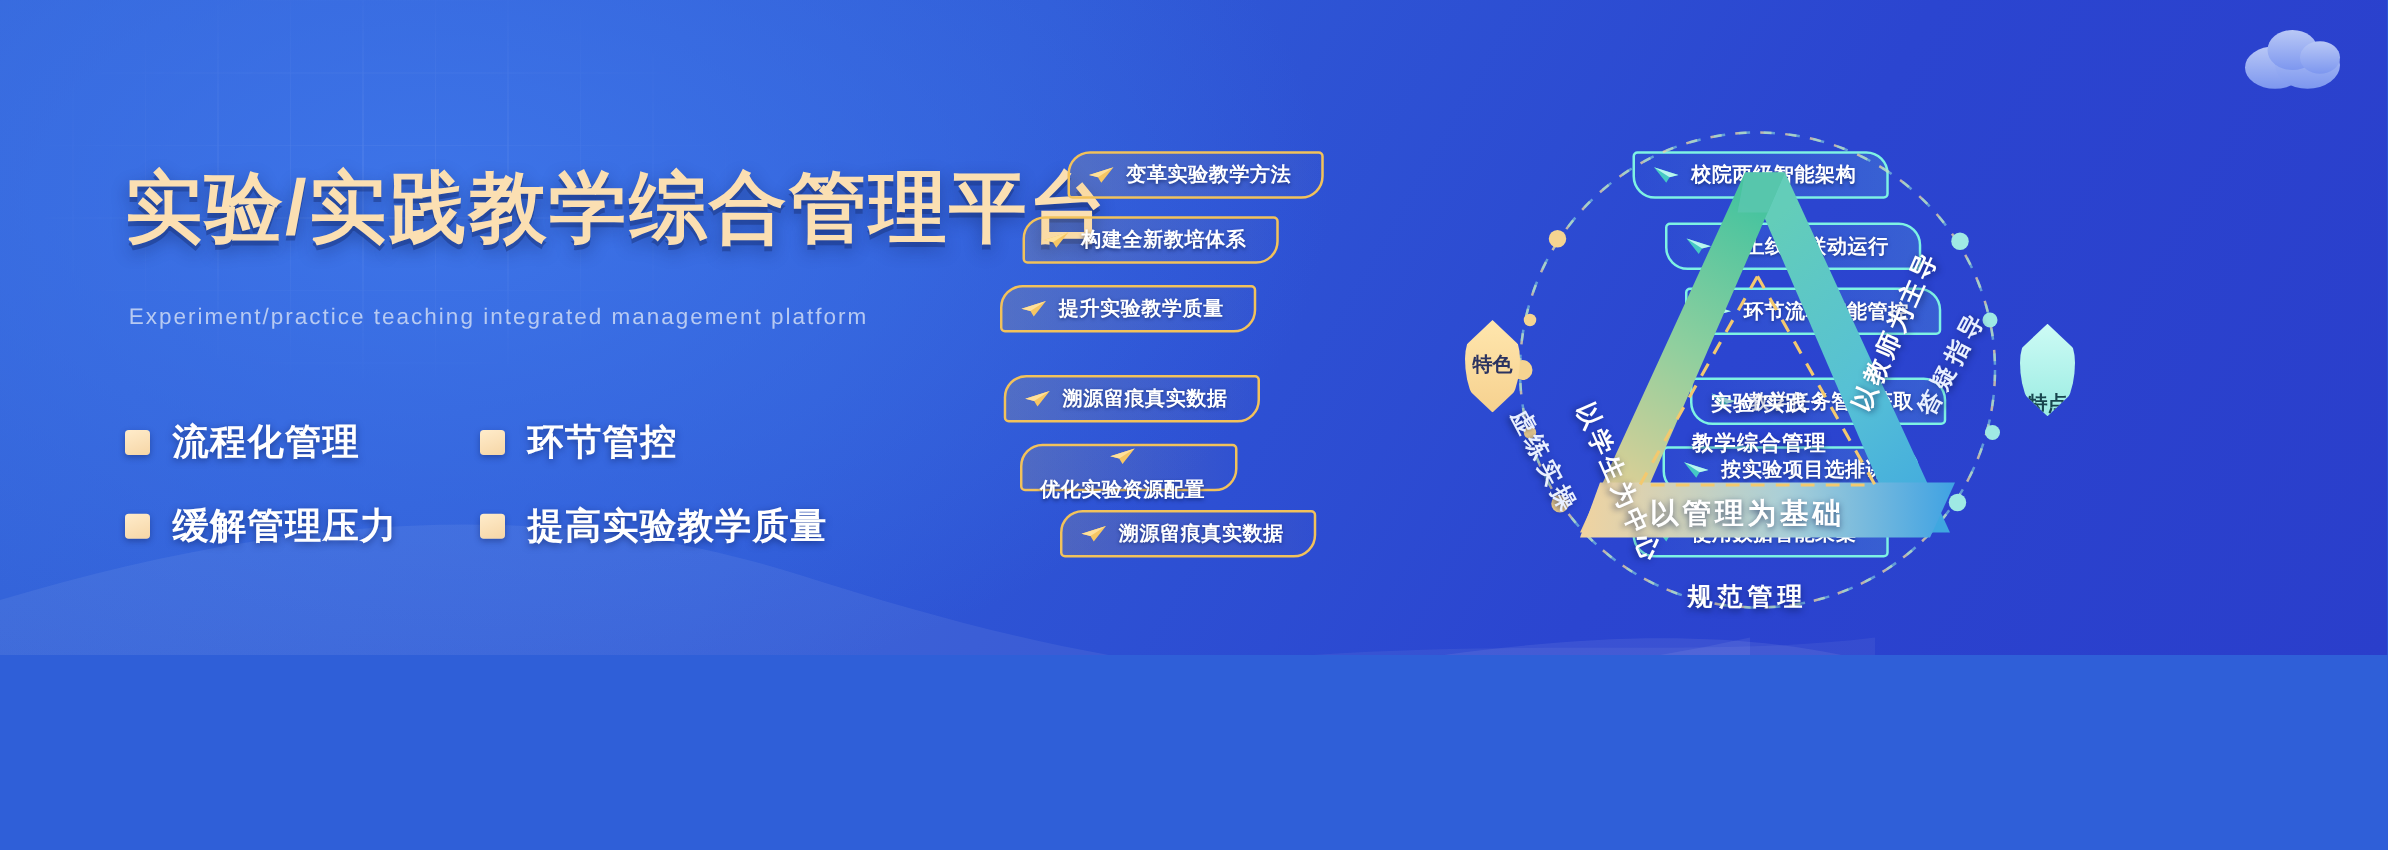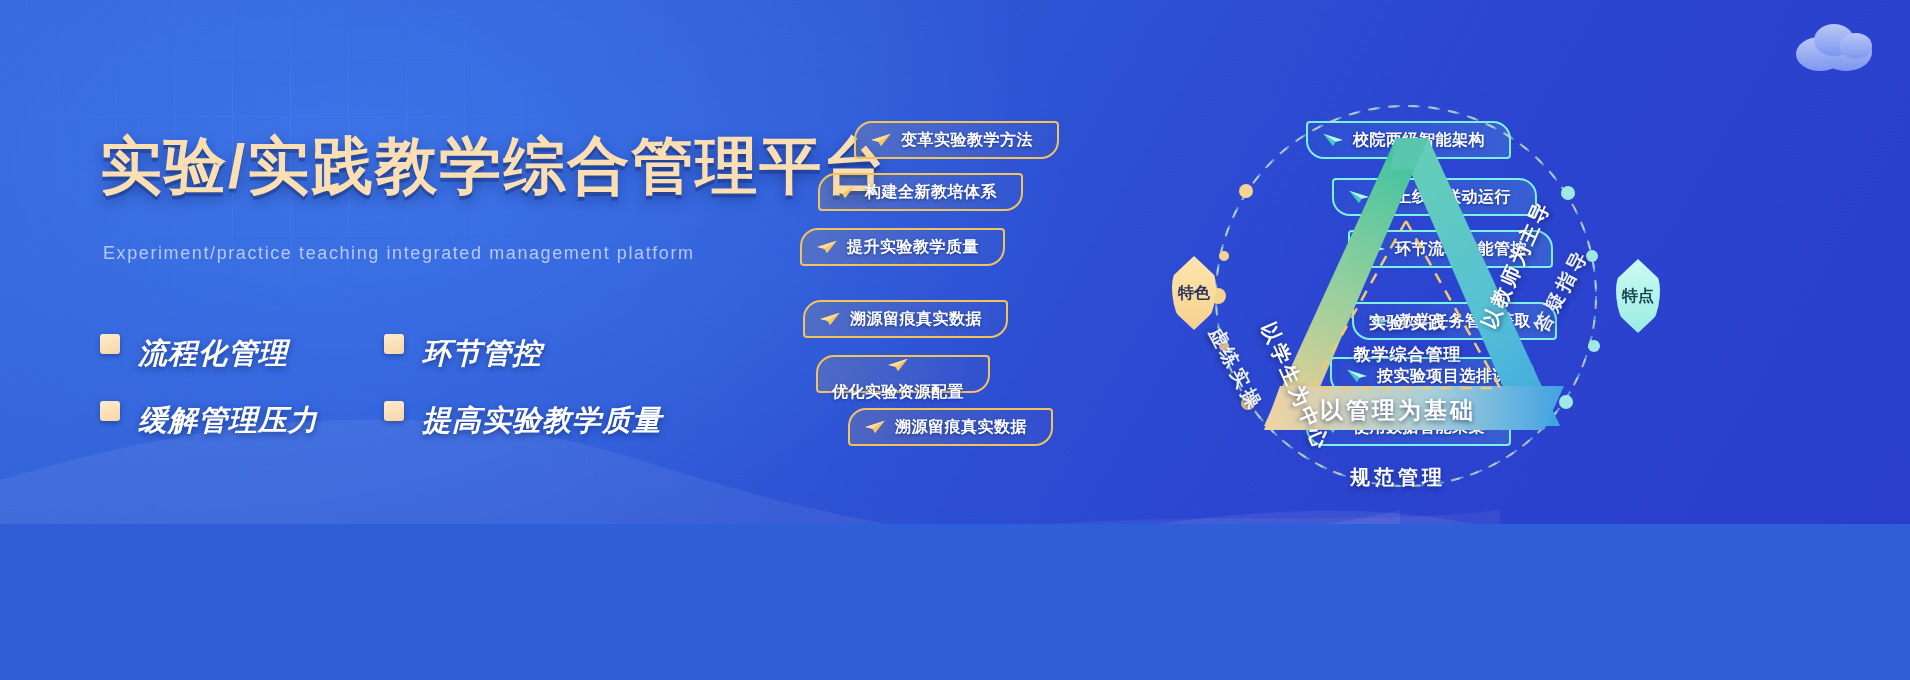--- a/index.html
+++ b/index.html
@@ -36,21 +36,21 @@
     text-shadow:0 4px 0 rgba(25,48,120,.45), 0 6px 14px rgba(12,28,86,.45);
     white-space:nowrap;
   }
   .subhead{
     position:absolute;left:103px;top:243px;
     font-size:18px;letter-spacing:1.6px;font-weight:400;
     color:#c2d2f4;opacity:.92;white-space:nowrap;
   }
   .bullets{position:absolute;left:100px;top:334px;width:620px;}
   .bullet{
-    position:absolute;display:flex;gap:18px;white-space:nowrap;font-style:italic;
+    position:absolute;display:flex;align-items:center;gap:18px;white-space:nowrap;
   }
   .bullet .sq{
     width:20px;height:20px;border-radius:3px;flex:none;
     background:linear-gradient(160deg,#ffeccb 0%,#f6d6a6 100%);
     box-shadow:0 2px 5px rgba(14,30,90,.4);
   }
   .bullet .txt{
     font-size:29px;font-weight:700;color:#ffffff;letter-spacing:1px;
     text-shadow:0 2px 6px rgba(10,26,85,.55);
   }
@@ -94,21 +94,21 @@
     text-shadow:0 2px 5px rgba(8,22,75,.6);}
 
   .badge{
     position:absolute;width:44px;height:74px;display:flex;flex-direction:column;
     align-items:center;justify-content:center;line-height:1.05;
     font-size:16px;font-weight:700;color:#2b3360;
     border-radius:50% 50% 50% 50% / 42% 42% 58% 58%;
     clip-path:polygon(50% 0,100% 28%,100% 72%,50% 100%,0 72%,0 28%);
   }
   .badge.gold{background:linear-gradient(180deg,#ffe6ad,#f6d18f);}
-  .badge.cyan{background:linear-gradient(180deg,#cdfbf5,#9aece2);color:#18454d;}
+  .badge.cyan{background:linear-gradient(180deg,#cdfbf5,#9aece2);color:#18454d;justify-content:flex-end;}
 </style>
 </head>
 <body>
 
 <div id="stage">
 
   <div class="grid-faint"></div>
 
   <div class="wave" style="left:0;top:330px;">
     <svg width="1400" height="350" viewBox="0 0 1400 350">

